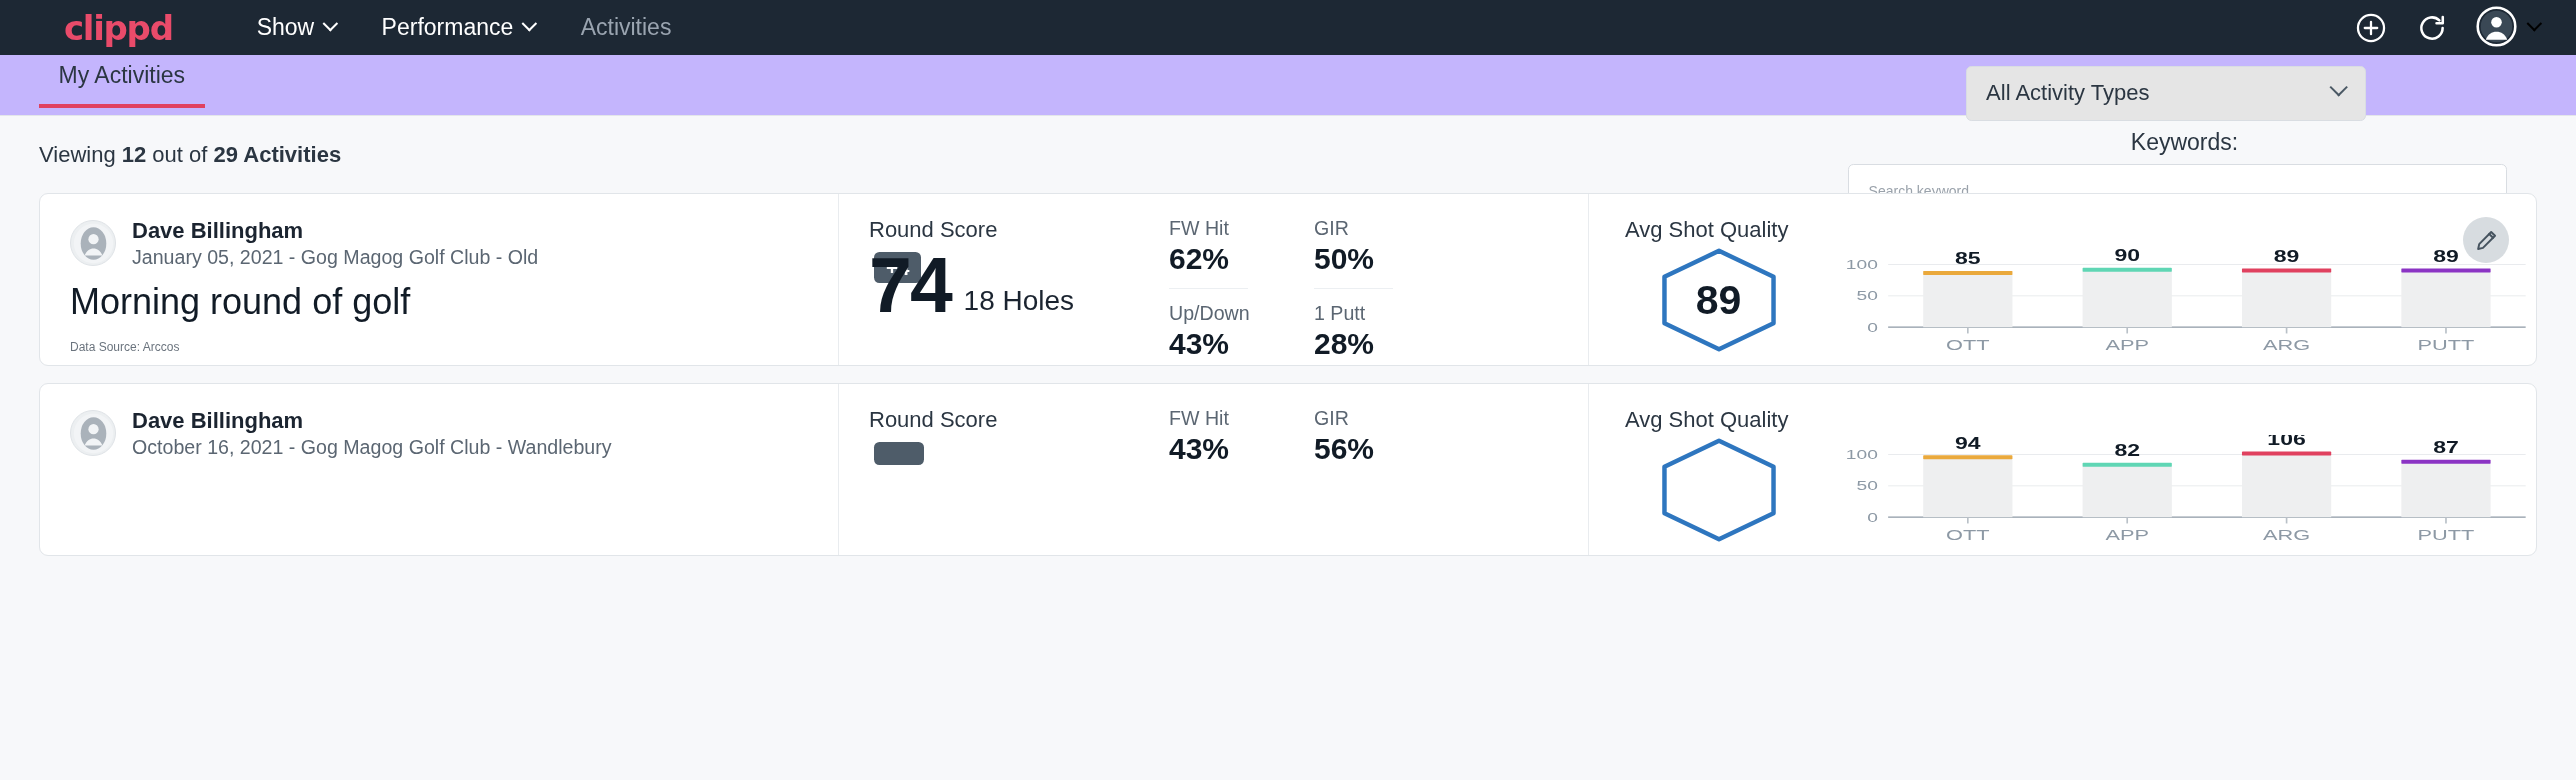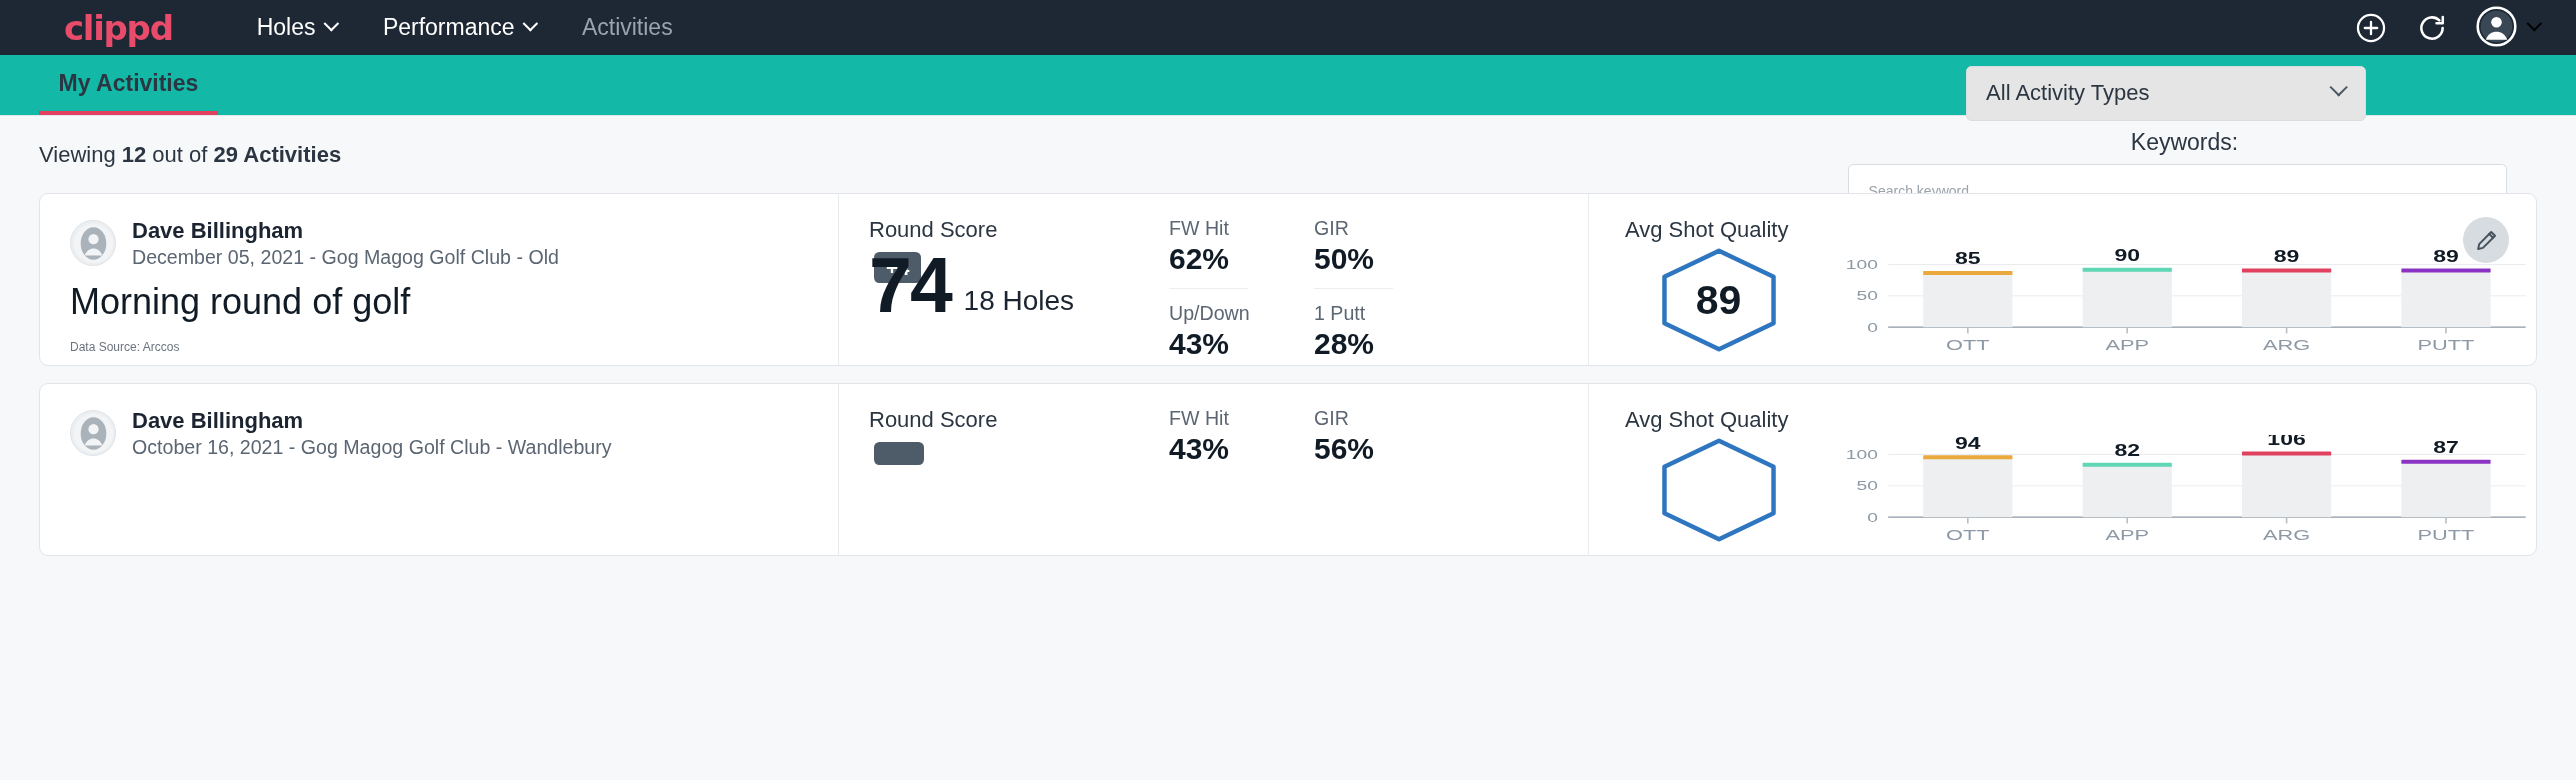--- a/index.html
+++ b/index.html
@@ -52,26 +52,25 @@
     display: flex;
     align-items: center;
     gap: 27px;
   }
   .icon-btn { cursor: pointer; display: flex; align-items: center; }
   .avatar-wrap { display: flex; align-items: center; gap: 12.5px; cursor: pointer; }
 
   
   .tabstrip {
     height: 61px;
-    background: #14b8a6;
+    background: #c4b5fd;
     border-bottom: 0.9px solid #e3e6ea;
     display: flex;
-    align-items: flex-end;
+    align-items: center;
     padding-left: 39px;
-    font-weight: bold;
   }
   .tab {
     font-size: 23px;
     color: #3d4a58;
     padding: 0 19.6px 14.3px 19.6px;
     border-bottom: 4.5px solid transparent;
     cursor: pointer;
   }
   .tab.active { border-bottom-color: #e0415f; color: #2b3642; }
 
@@ -258,21 +257,21 @@
   }
 </style>
 </head>
 <body>
 
 <div class="navbar">
   <div class="brand">clippd</div>
 
   <div class="navlinks">
     <div class="navlink">
-      <span>Holes</span>
+      <span>Show</span>
       <span class="caret"></span>
     </div>
     <div class="navlink">
       <span>Performance</span>
       <span class="caret"></span>
     </div>
     <div class="navlink muted">
       <span>Activities</span>
     </div>
   </div>
@@ -359,21 +358,21 @@
         <span class="person-avatar">
           <svg width="41" height="41" viewBox="0 0 48 48">
             <circle cx="24" cy="24" r="23" fill="#f2f4f6"></circle>
             <ellipse cx="24" cy="24" rx="15" ry="19" fill="#aab2ba"></ellipse>
             <circle cx="24" cy="19" r="6" fill="#f2f4f6"></circle>
             <path d="M13.5 38c2.2-5.4 6.2-8.2 10.5-8.2S32.3 32.6 34.5 38z" fill="#f2f4f6"></path>
           </svg>
         </span>
         <div>
           <div class="person-name">Dave Billingham</div>
-          <div class="person-sub">December 05, 2021 - Gog Magog Golf Club - Old</div>
+          <div class="person-sub">January 05, 2021 - Gog Magog Golf Club - Old</div>
         </div>
       </div>
       <div class="activity-title">Morning round of golf</div>
       <div class="data-source">Data Source: Arccos</div>
     </div>
 
     <div class="col-score">
       <div class="sec-label">Round Score</div>
       <div class="score-row">
         <div class="score-stack">

